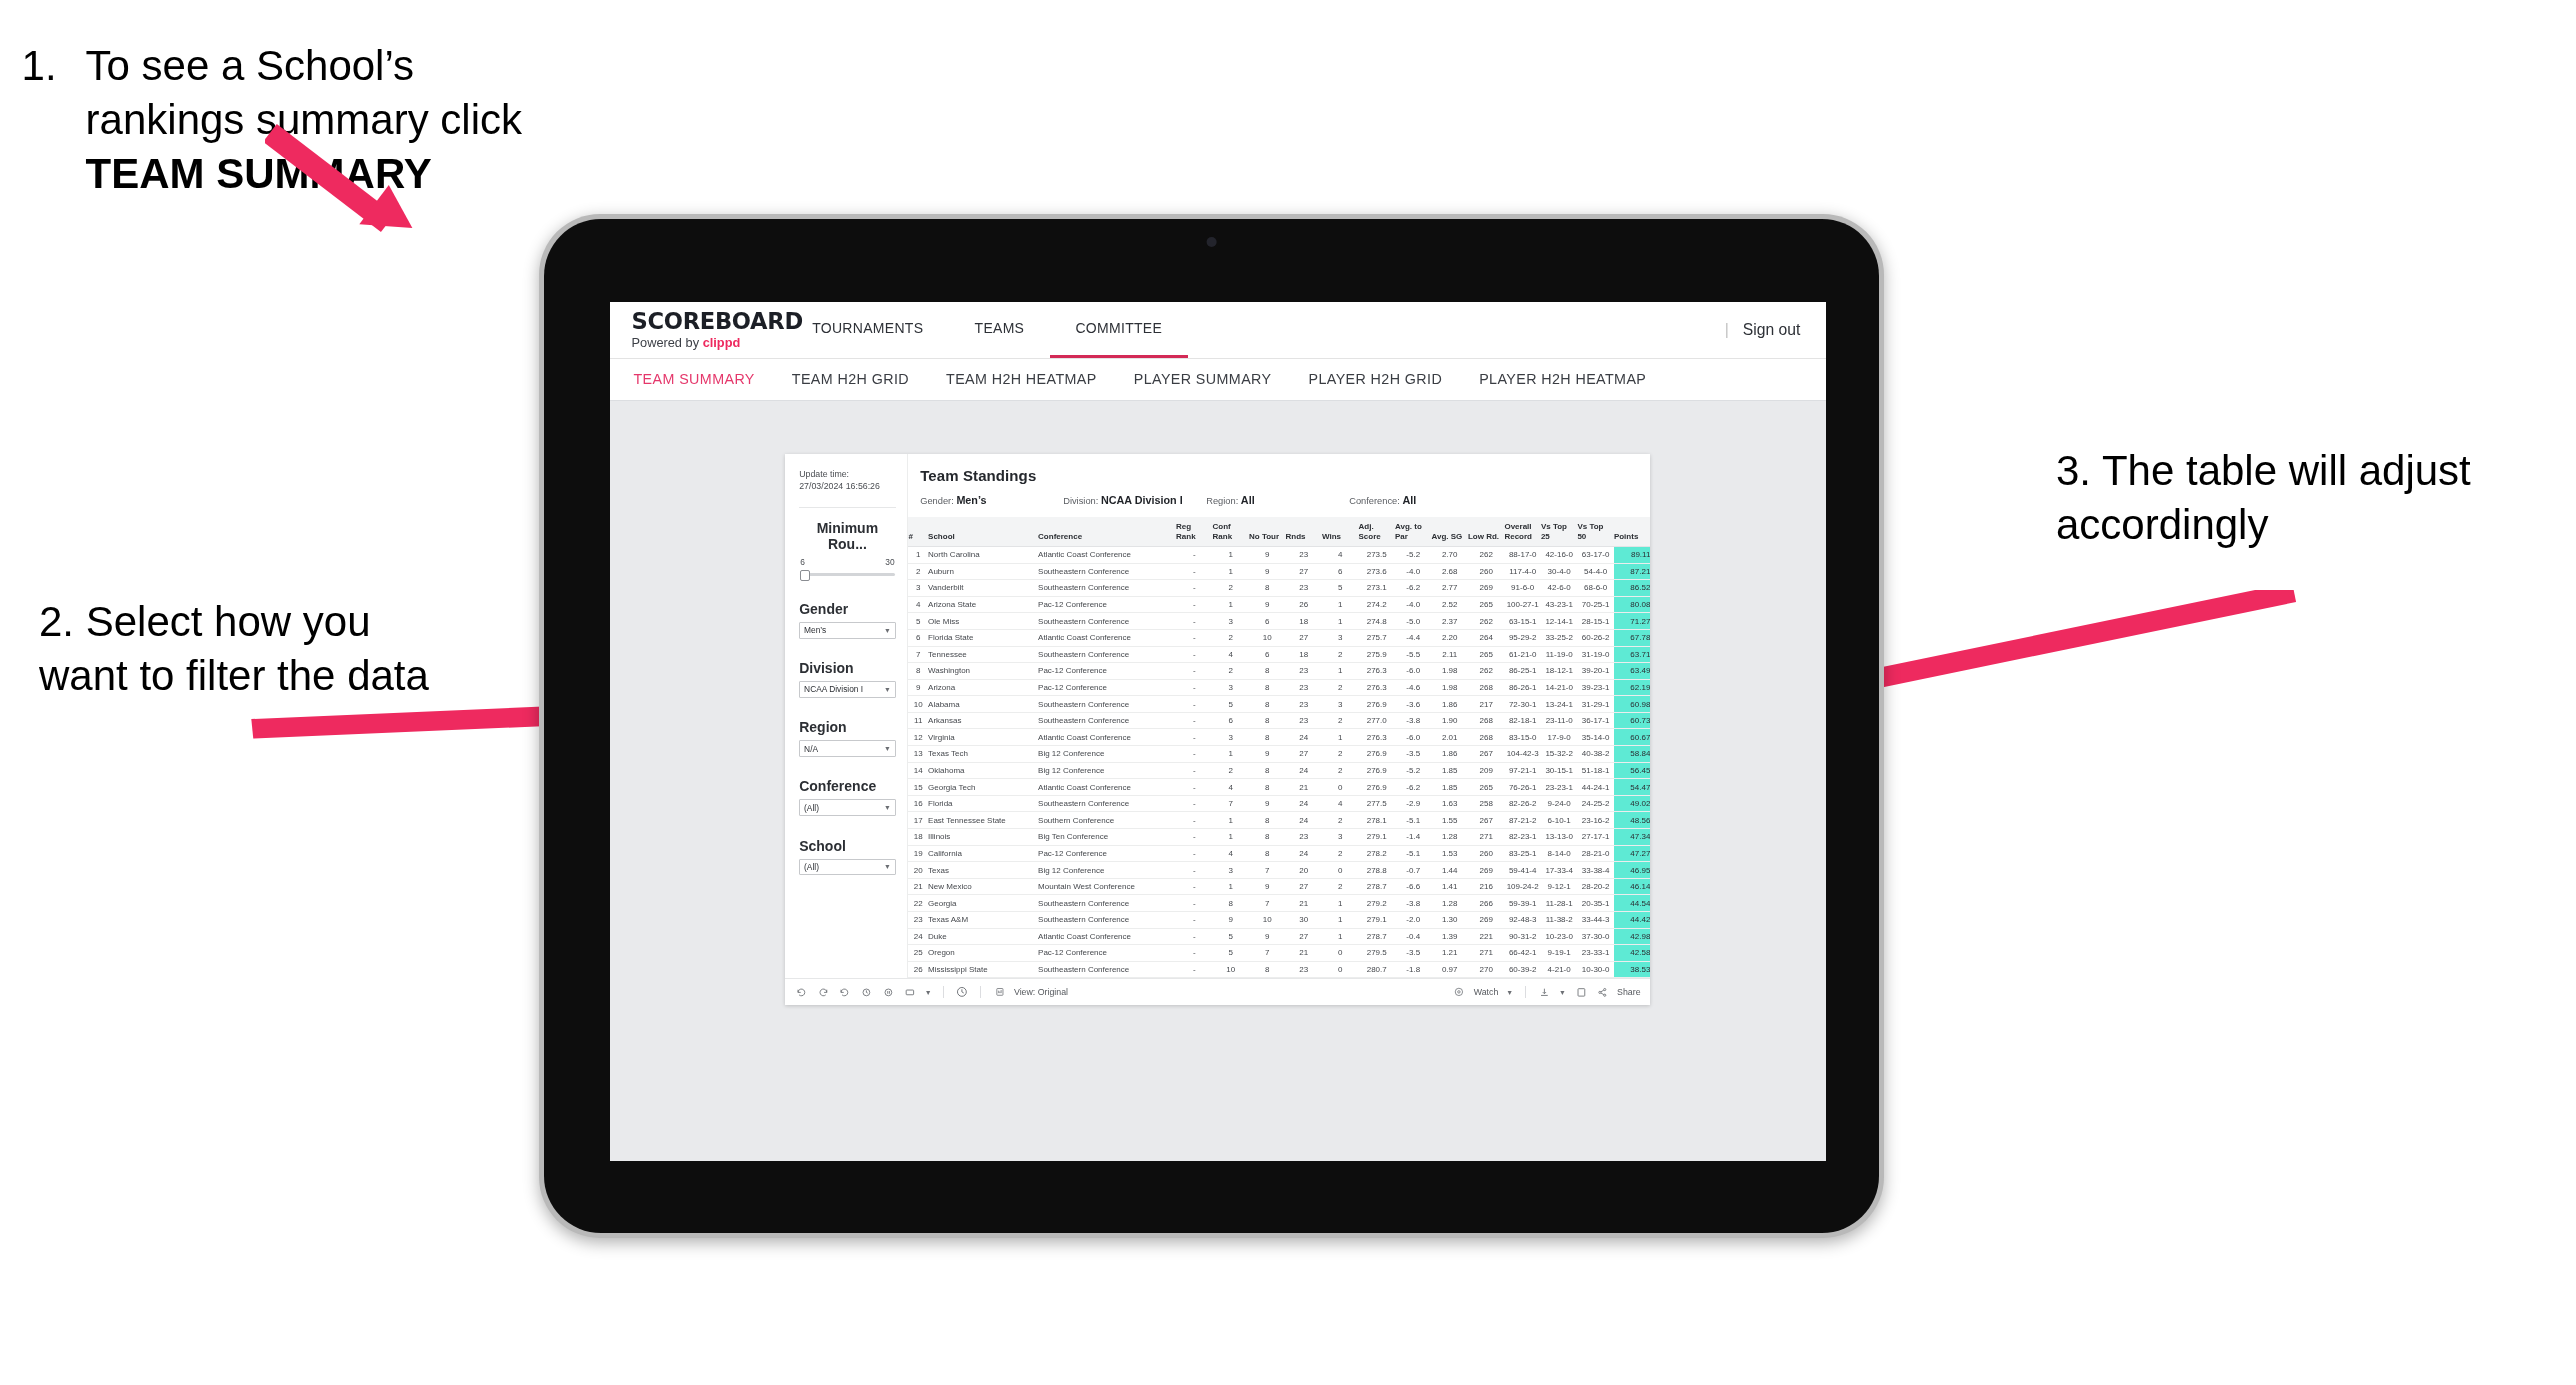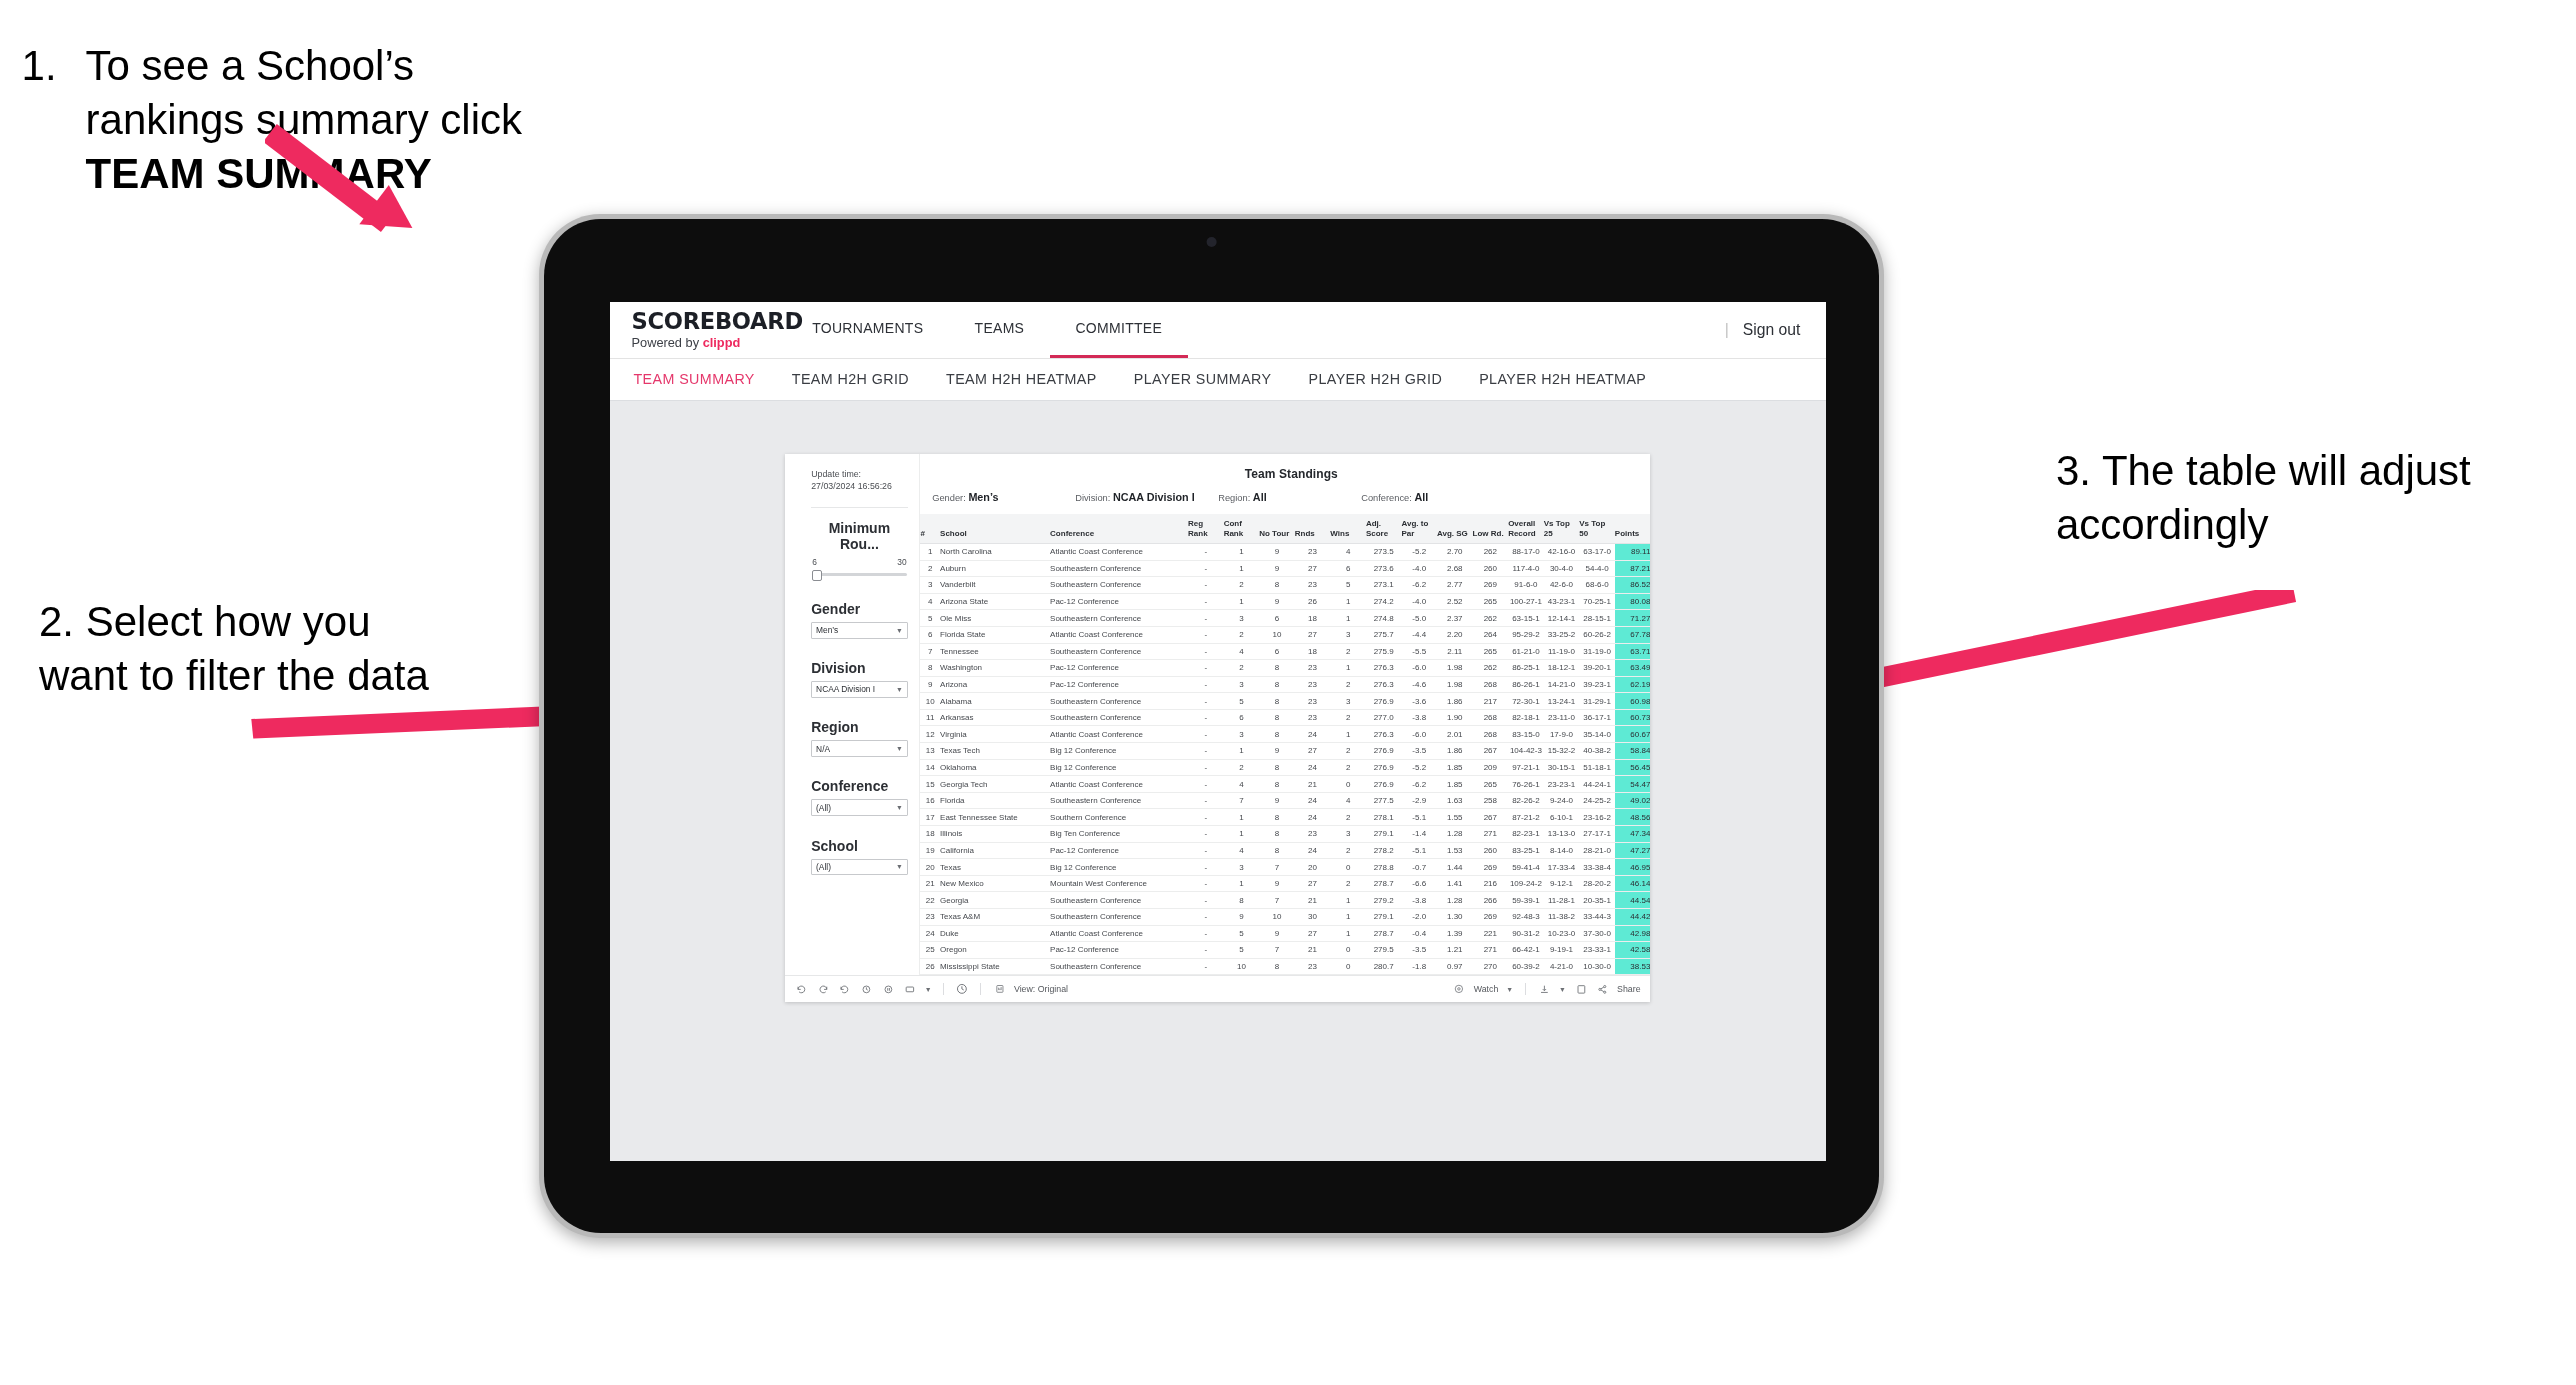--- a/index.html
+++ b/index.html
@@ -76,41 +76,41 @@
   }
   .subtab.active{color:#e5376b;}
 
   
   .viz-wrap{padding:53px 0 0 0;display:flex;justify-content:center;}
   .viz{
     width:865px;background:#fff;
     box-shadow:0 1px 3.9px rgba(0,0,0,.18);
     display:flex;flex-direction:column;
   }
-  .viz-body{display:flex;padding-left:12px;}
+  .viz-body{display:flex;}
 
   
   .filters{width:123px;flex:0 0 123px;padding:13.8px 11.8px 9.8px 13.8px;box-sizing:border-box;border-right:1px solid #eceded;}
   .upd{font-size:8.8px;color:#4a4d52;line-height:1.45;}
   .fdiv{height:1px;background:#e6e7e8;margin:13.8px 0 11.8px;}
   .fgroup{margin-bottom:21.6px;}
   .flabel{font-size:14px;font-weight:700;color:#2c2f34;margin-bottom:4.9px;}
   .fselect{
     height:14.7px;border:1px solid #c7c9cc;background:#fff;border-radius:1px;
     display:flex;align-items:center;padding:0 3.9px;font-size:8.4px;color:#2c2f34;cursor:pointer;
   }
   .fselect .caret{margin-left:auto;font-size:6.9px;color:#6b6e73;}
   .slider-nums{display:flex;justify-content:space-between;font-size:8.4px;color:#4a4d52;margin:3.9px 1px 2.9px;}
   .slider{position:relative;height:9.8px;}
   .slider .track{position:absolute;left:1px;right:1px;top:3.9px;height:2.9px;background:#d3d5d8;border-radius:2px;}
   .slider .knob{position:absolute;left:1px;top:0;width:7.9px;height:9.8px;border:1px solid #8a8d92;background:#fff;border-radius:2px;cursor:pointer;}
 
   
   .vizmain{flex:1;min-width:0;}
-  .viz-title{font-size:12px;font-weight:700;color:#25282d;padding:12.8px 0 0 11.8px;letter-spacing:0.1px;text-align:center;}
+  .viz-title{font-size:15px;font-weight:700;color:#25282d;padding:12.8px 0 0 11.8px;letter-spacing:0.1px;}
   .crumbs{display:flex;padding:10.8px 0 10.8px 11.8px;font-size:9.3px;color:#5a5d62;}
   .crumb{width:143px;}
   .crumb b{color:#1f2227;font-size:10.8px;font-weight:700;}
 
   table.standings{width:100%;border-collapse:collapse;font-size:8px;color:#45484d;table-layout:fixed;}
   table.standings thead th{
     background:#f3f4f5;font-weight:700;color:#2b2e33;font-size:8px;
     padding:4.9px 0 4.9px 0;vertical-align:bottom;text-align:left;line-height:1.18;
     border-bottom:1px solid #e2e3e5;
   }

